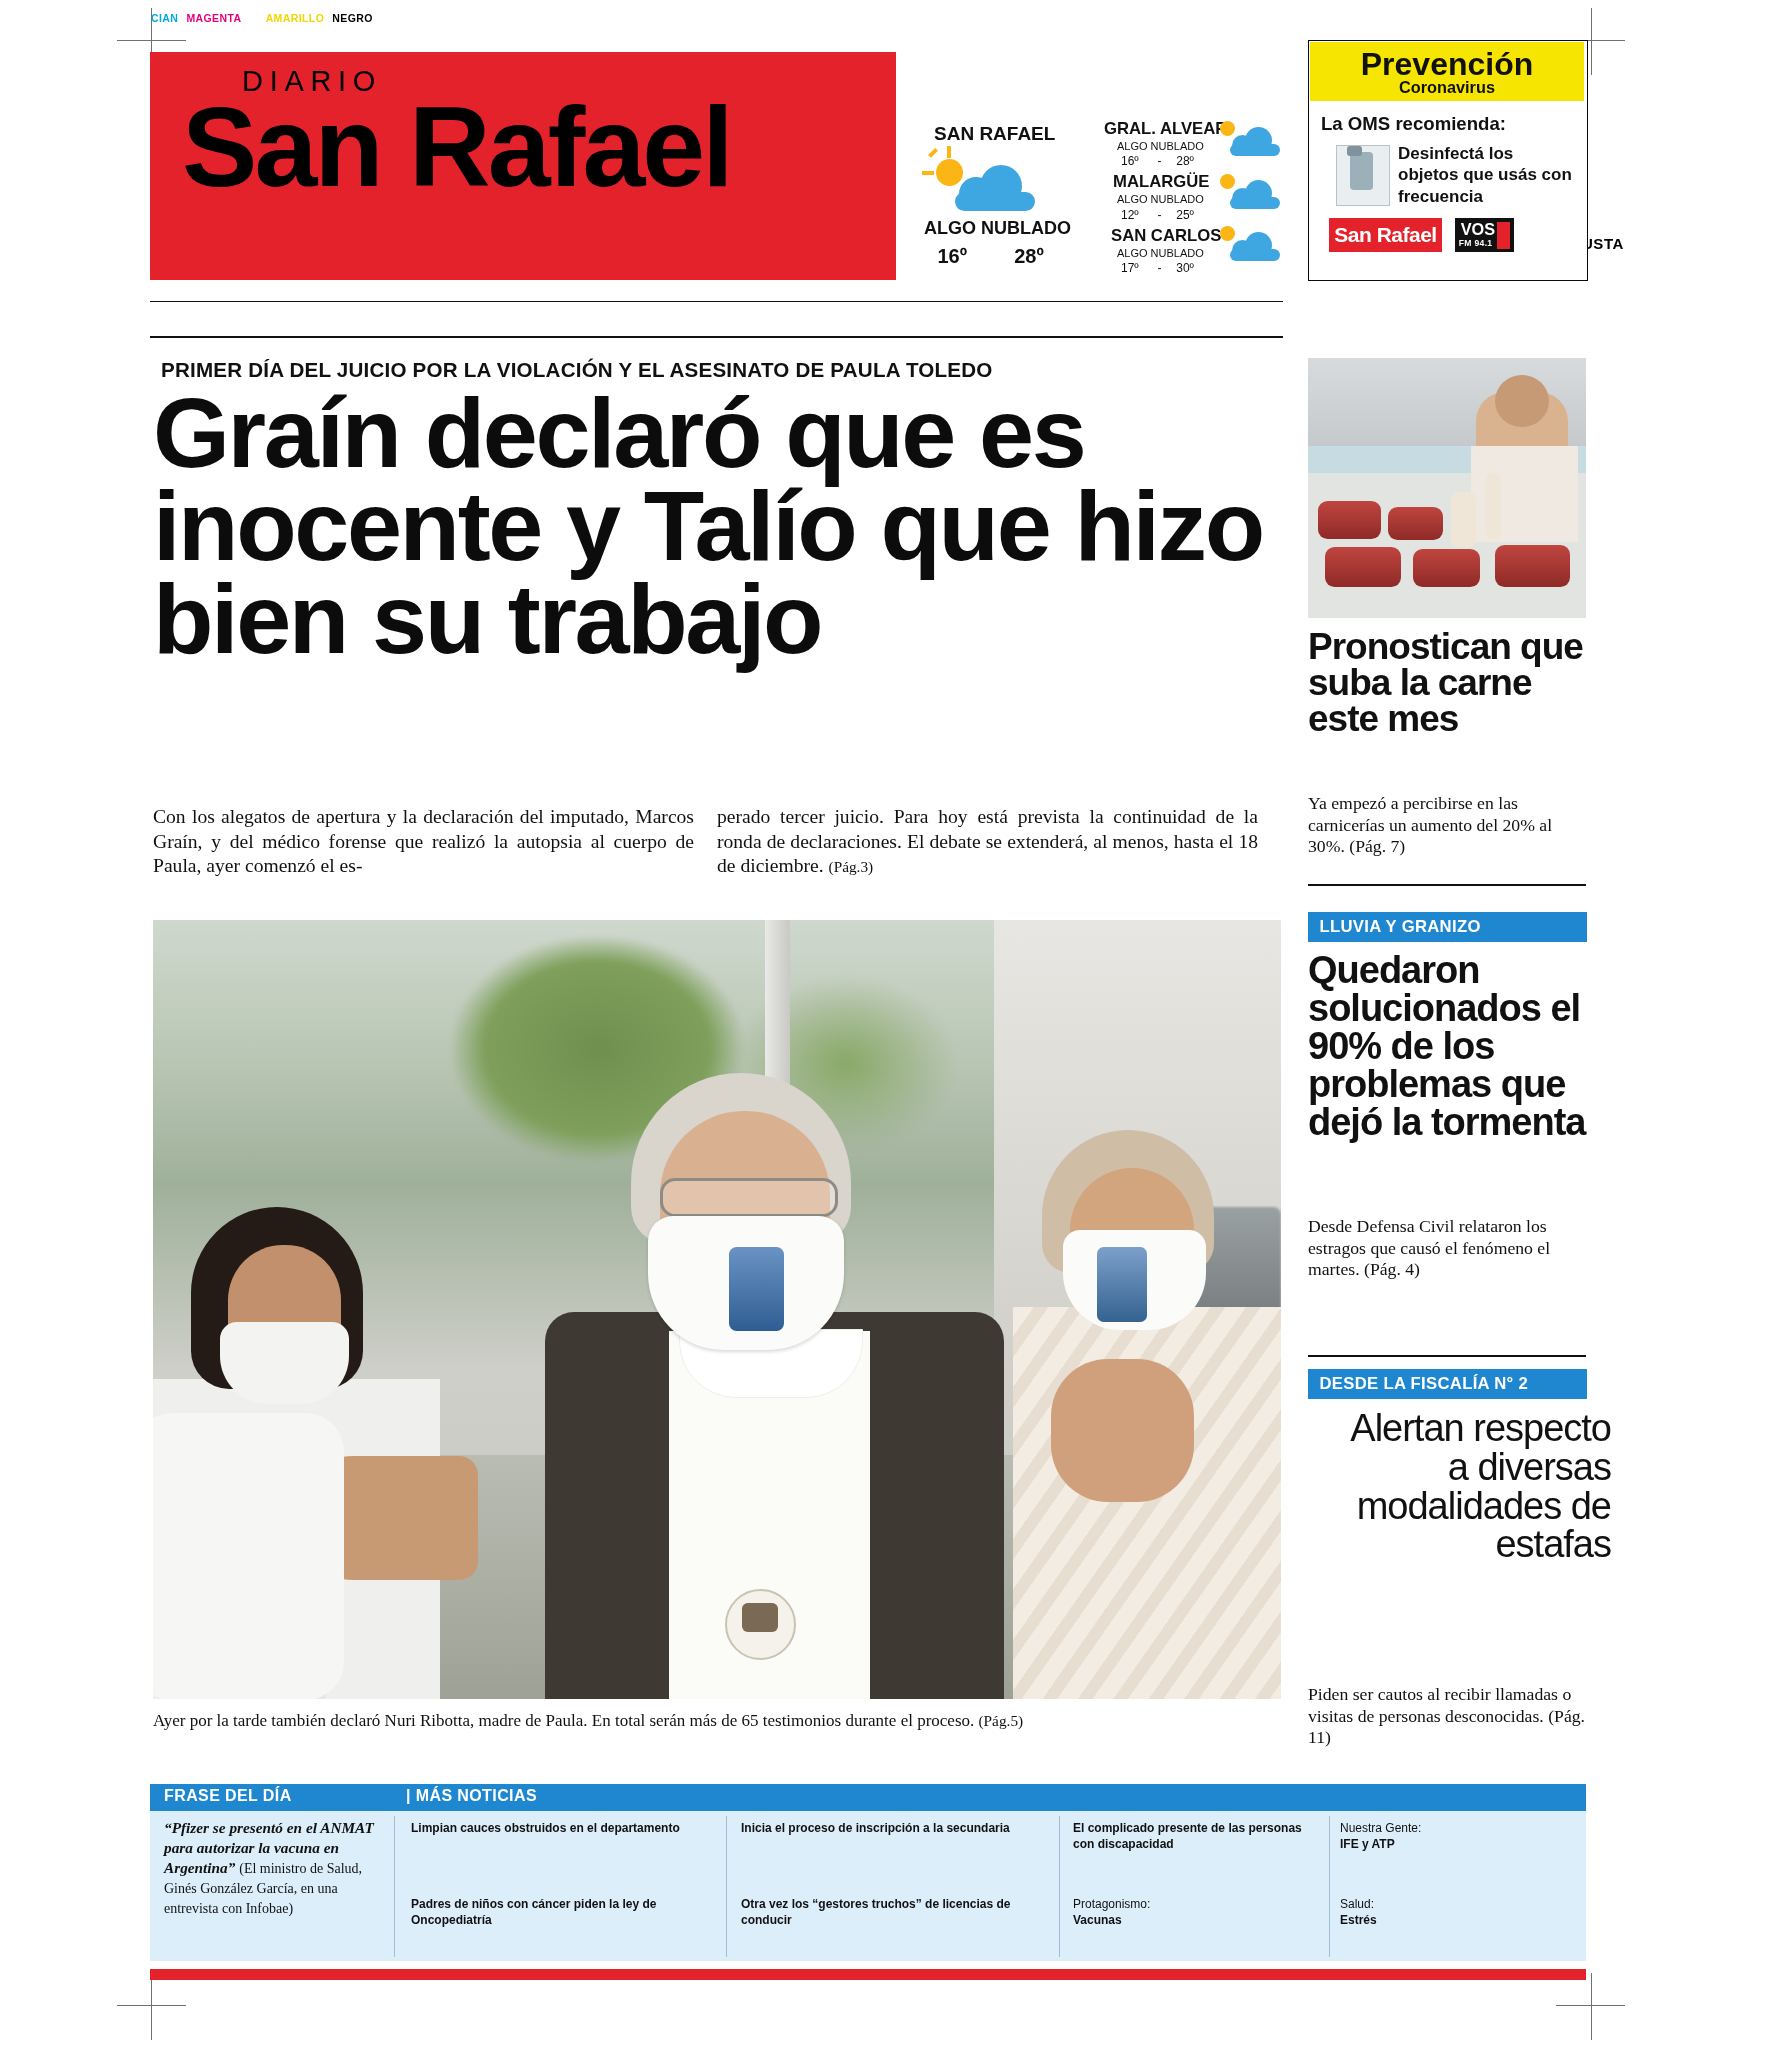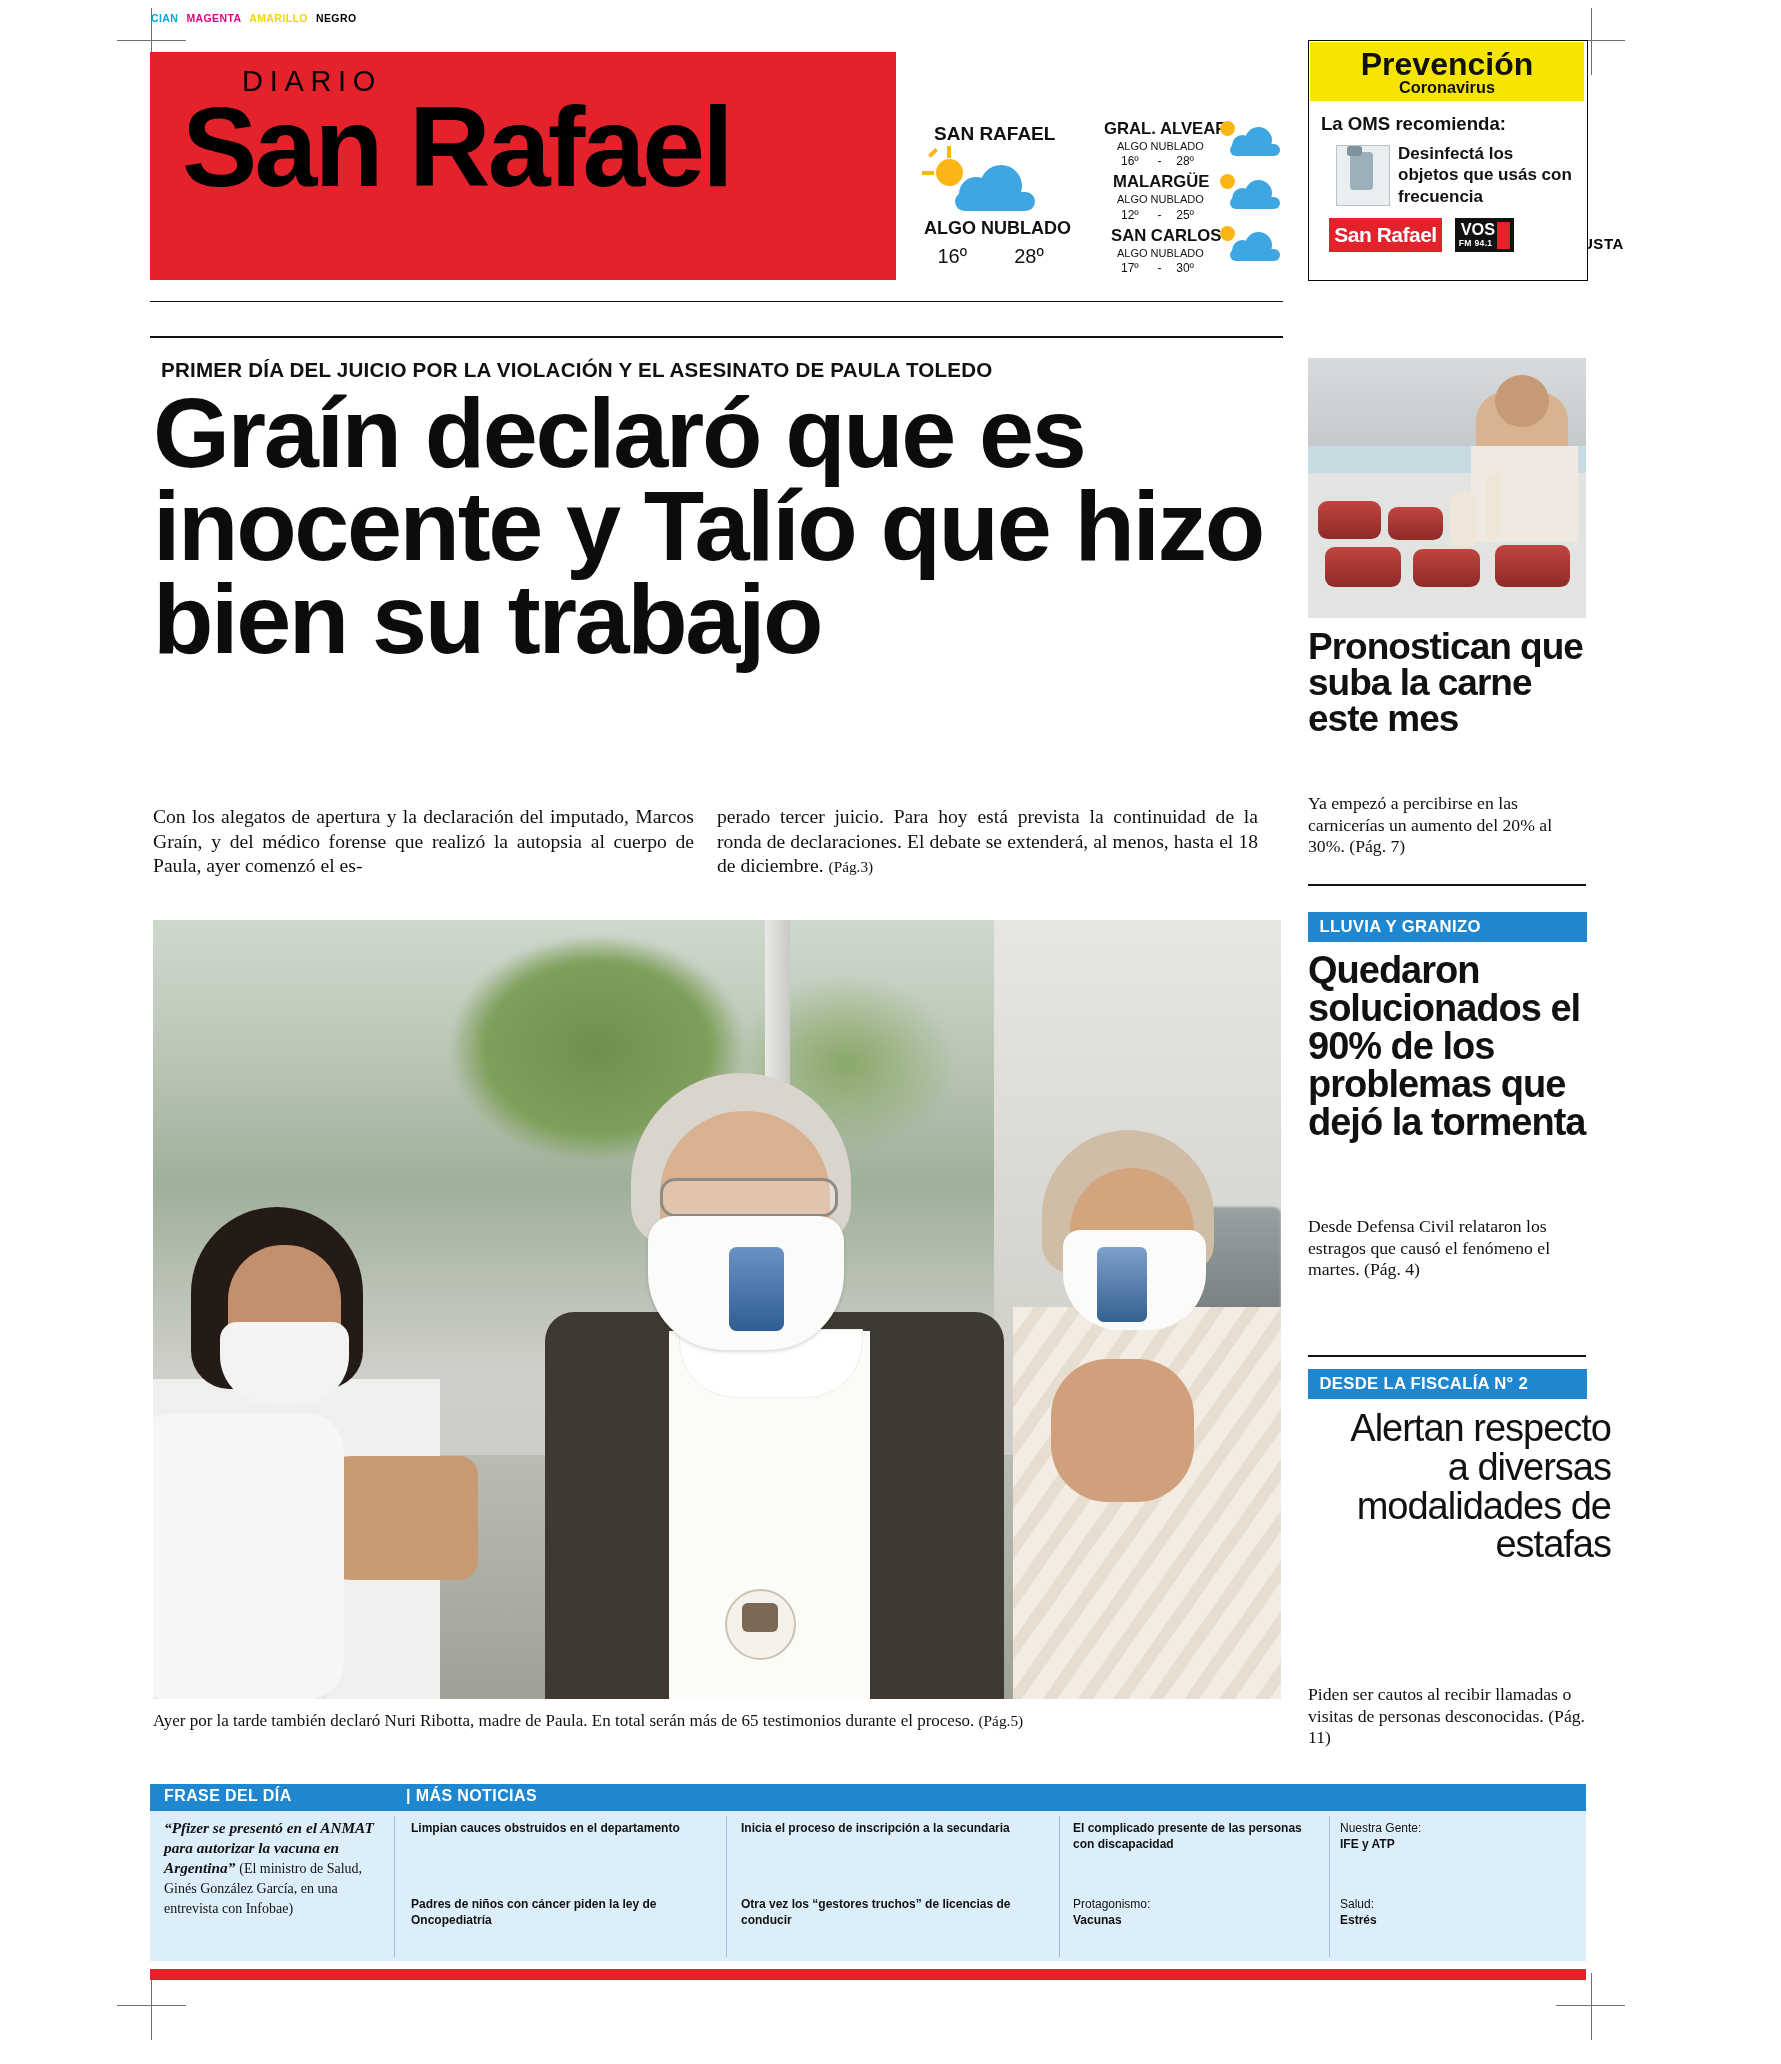--- a/index.html
+++ b/index.html
@@ -15,21 +15,21 @@
   
   .crop{position:absolute;background:transparent;}
   .crop .h{position:absolute;background:#6f6f6f;height:1px;}
   .crop .v{position:absolute;background:#6f6f6f;width:1px;}
 
   
   .colorbar{position:absolute;left:151px;top:11.5px;font-size:10.5px;letter-spacing:0.4px;font-weight:700;}
   .colorbar span{margin-right:4.8px;}
   .c-cian{color:#00a9e0;}
   .c-magenta{color:#e6007e;}
-  .c-amarillo{color:#f2d600;}
+  .c-amarillo{color:#f2d600;margin-left:16px;}
   .c-negro{color:#000;}
 
   
   .masthead{position:absolute;left:150px;top:52px;width:746px;height:228px;background:#e3222b;color:#fff;}
   .mast-diario{position:absolute;left:198px;top:65px;font-size:29px;font-weight:400;letter-spacing:6.7px;margin-left:44px;}
   .mast-title{position:absolute;left:182px;top:91px;font-size:113px;font-weight:700;letter-spacing:-2.9px;line-height:1;}
   .mast-sub{position:absolute;right:9.6px;top:229px;font-size:15px;font-weight:700;letter-spacing:0.6px;}
 
   
   .weather{position:absolute;left:905px;top:52px;width:394px;height:228px;background:#ffffff;}
@@ -208,21 +208,21 @@
     <div class="sun" style="left:31px;top:107px;width:27px;height:27px;"></div>
     <div class="sunray" style="left:42px;top:94px;width:3.8px;height:11.5px;"></div>
     <div class="sunray" style="left:17px;top:119px;width:11.5px;height:3.8px;"></div>
     <div class="sunray" style="left:23px;top:99px;width:9.6px;height:3.8px;transform:rotate(-45deg);"></div>
     <div class="cloud" style="left:46px;top:113px;width:86px;height:46px;">
       <div class="c1" style="left:7.6px;top:11.5px;width:34px;height:34px;"></div>
       <div class="c2" style="left:29px;top:0px;width:42px;height:42px;"></div>
       <div class="base" style="left:3.8px;top:27px;width:80px;height:19px;"></div>
     </div>
     <div class="w-cond" style="left:19px;top:166px;font-size:18px;font-weight:700;">ALGO NUBLADO</div>
-    <div class="w-temps" style="left:32.5px;top:193px;font-size:20px;font-weight:400;">
+    <div class="w-temps" style="left:32.5px;top:193px;font-size:20px;font-weight:700;">
       <span>16º</span>
       <span style="display:inline-block;width:36px;"></span>
       <span>28º</span>
     </div>
 
     <div class="w-city" style="left:199px;top:67px;font-size:16.7px;">GRAL. ALVEAR</div>
     <div class="w-cond" style="left:212px;top:88px;font-size:11px;">ALGO NUBLADO</div>
     <div class="w-temps" style="left:216px;top:102px;font-size:12px;">
       <span>16º</span>
       <span style="display:inline-block;width:15.3px;"></span>-<span style="display:inline-block;width:11.5px;"></span>

